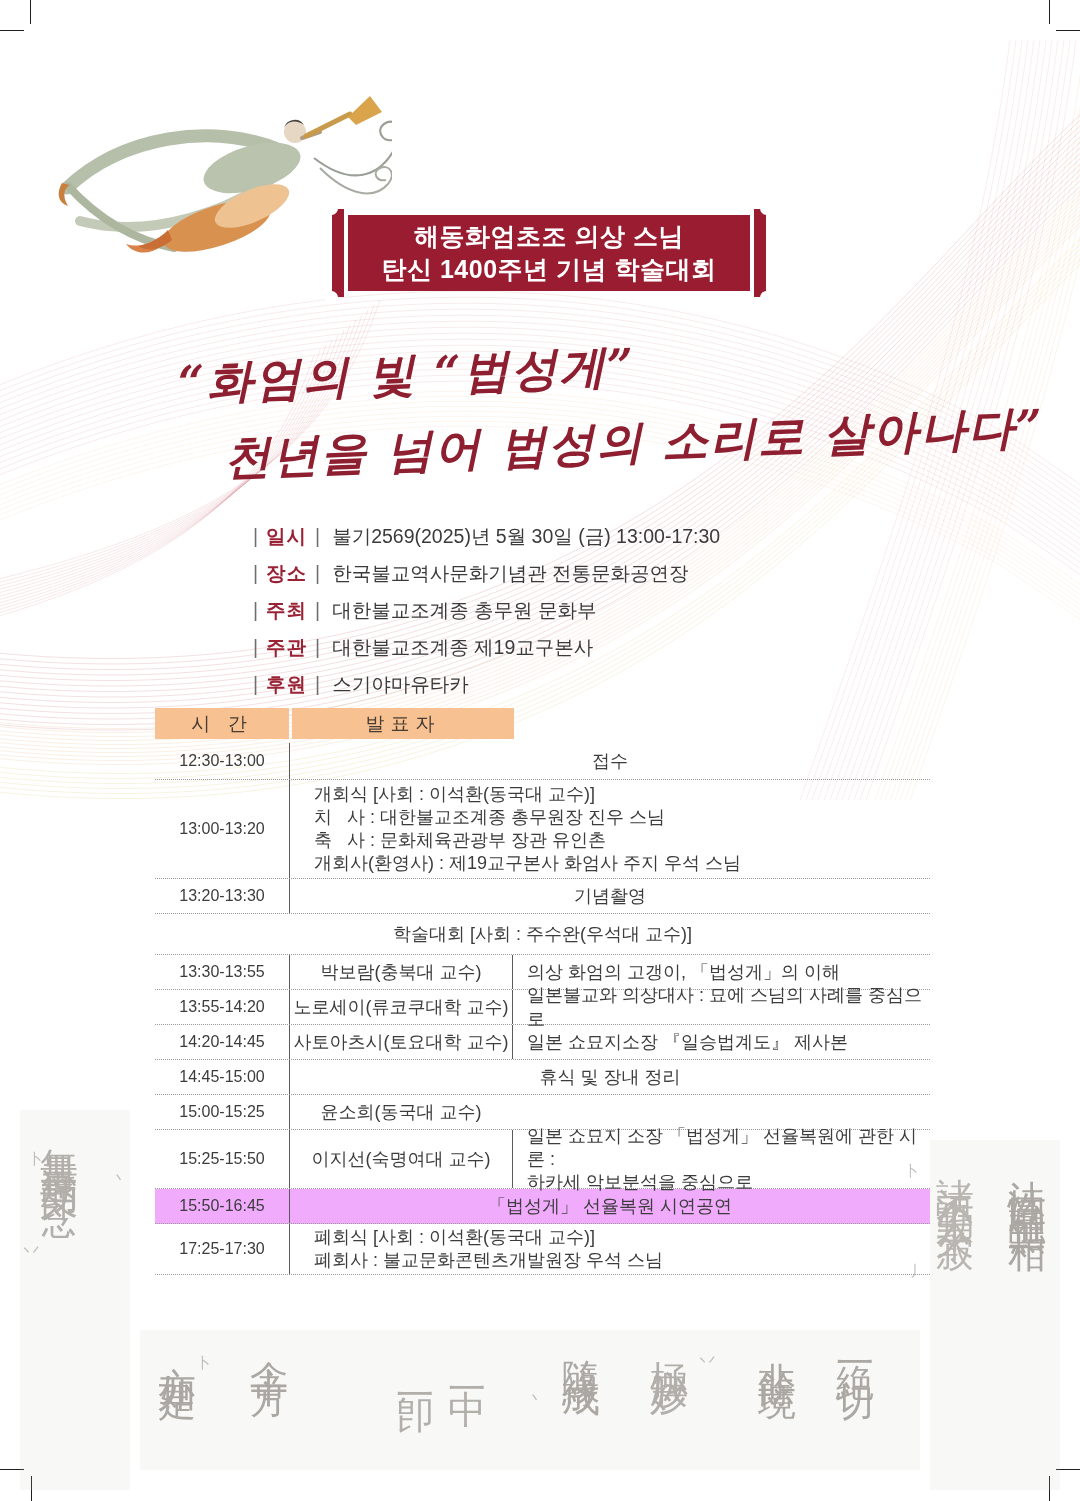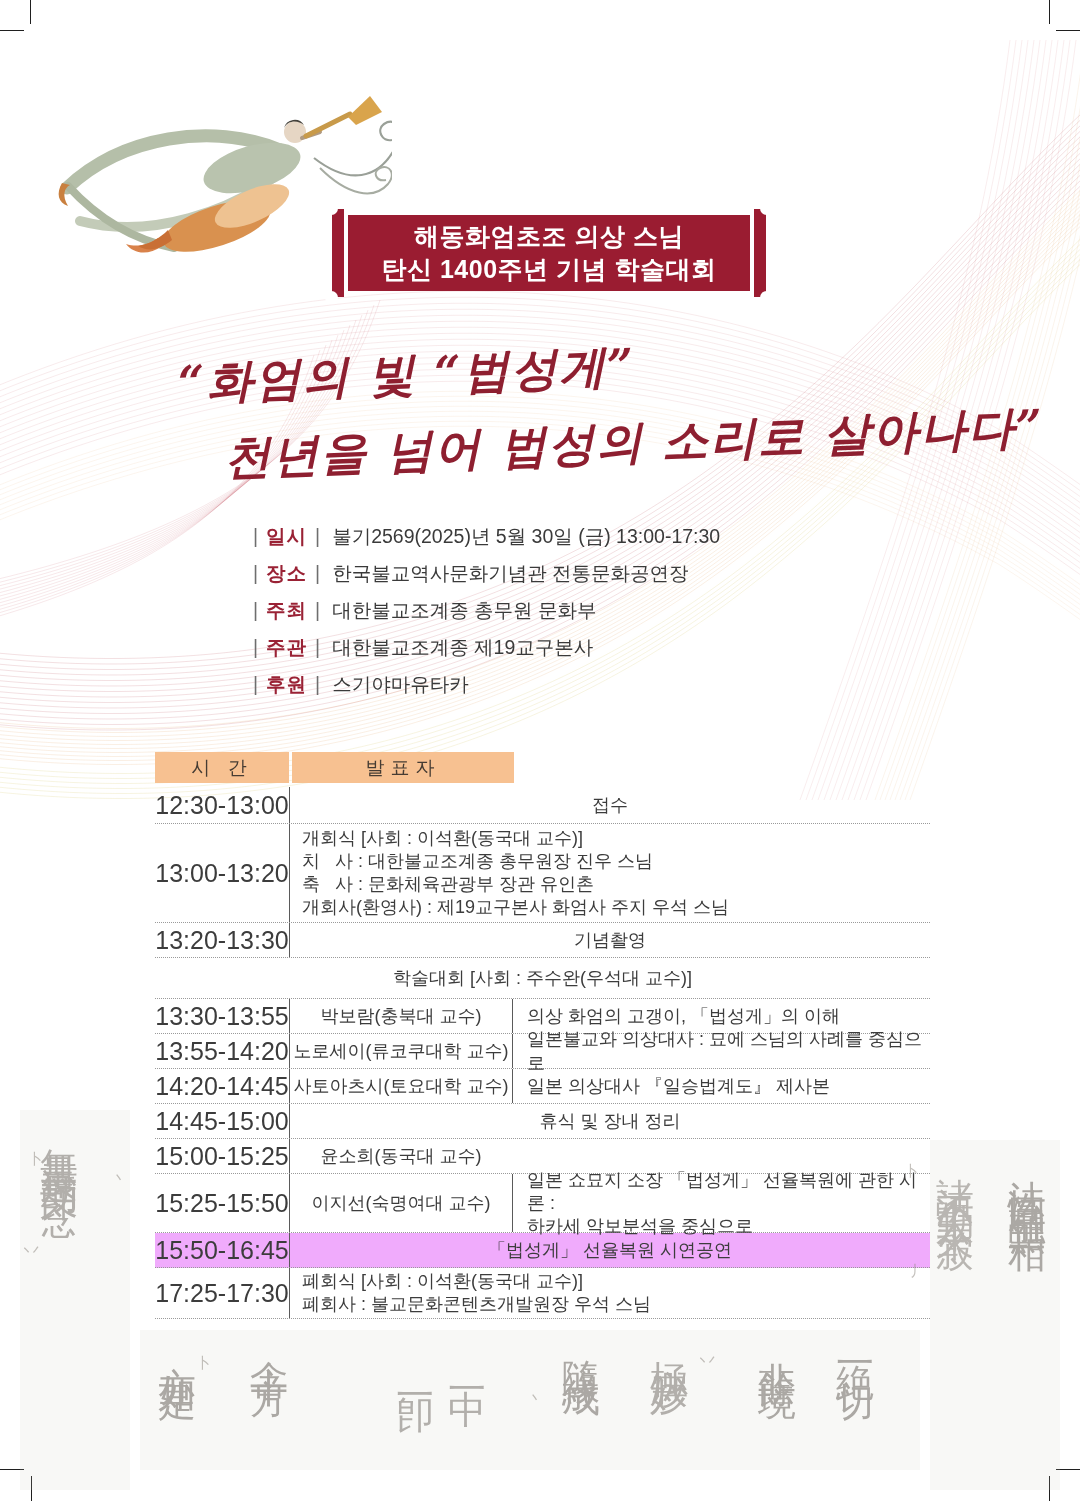--- a/index.html
+++ b/index.html
@@ -21,33 +21,33 @@
   .callig{position:absolute;color:#8e1f30;font-weight:700;font-style:italic;
           font-family:"DejaVu Serif",serif;font-size:46px;letter-spacing:2px;
           transform:rotate(-2.2deg);white-space:nowrap;}
   
   .details{position:absolute;left:253px;top:524px;display:flex;flex-direction:column;gap:13px;}
   .dline{display:flex;align-items:center;font-size:19.5px;line-height:24px;}
   .dbar{color:#6e6e6e;font-weight:400;}
   .dlabel{color:#9a2235;font-weight:700;margin:0 8px;letter-spacing:1px;}
   .dvalue{color:#3a3a3a;margin-left:12px;}
   
-  .table{position:absolute;left:155px;top:752px;width:775px;font-size:18px;color:#3c3c3c;}
+  .table{position:absolute;left:155px;top:708px;width:775px;font-size:18px;color:#3c3c3c;}
   .thead{display:flex;gap:3px;height:31px;margin-bottom:4px;}
   .th{background:#f7c191;display:flex;align-items:center;justify-content:center;
       font-size:19px;letter-spacing:6px;color:#463c33;}
   .th.w-time{width:134px;}
   .th.w-pres{width:222px;}
   .th.w-topic{flex:1;}
   .trow{display:flex;border-bottom:1px dotted #9a9a9a;align-items:stretch;}
   .c-time{width:134px;display:flex;align-items:center;justify-content:center;
-          font-size:25px;white-space:nowrap;}
+          font-size:16px;white-space:nowrap;}
   .sep{border-left:1.5px solid #5a5a5a;}
   .c-rest{flex:1;display:flex;align-items:center;justify-content:center;text-align:center;}
-  .c-rest.left{justify-content:flex-start;text-align:left;padding-left:12px;}
+  .c-rest.left{justify-content:flex-start;text-align:left;padding-left:24px;}
   .c-pres{width:222px;display:flex;align-items:center;justify-content:center;font-size:18px;}
   .c-topic{flex:1;display:flex;flex-direction:column;justify-content:center;
            align-items:flex-start;padding-left:14px;}
   .c-full{width:100%;display:flex;align-items:center;justify-content:center;}
   .vlines{display:flex;flex-direction:column;justify-content:center;}
   .vlines div{line-height:23px;white-space:pre-wrap;}
   .hl{background:#f0abfc;}
   
   .paper{position:absolute;background:rgba(208,202,192,0.14);}
   .hv{position:absolute;writing-mode:vertical-rl;text-orientation:upright;
@@ -288,21 +288,21 @@
 
     <div class="trow" style="height:34px">
       <div class="c-time">13:55-14:20</div>
       <div class="c-pres sep">노로세이(류코쿠대학 교수)</div>
       <div class="c-topic sep">일본불교와 의상대사 : 묘에 스님의 사례를 중심으로</div>
     </div>
 
     <div class="trow" style="height:34px">
       <div class="c-time">14:20-14:45</div>
       <div class="c-pres sep">사토아츠시(토요대학 교수)</div>
-      <div class="c-topic sep">일본 의상대사 『일승법계도』 제사본</div>
+      <div class="c-topic sep">일본 쇼묘지소장 『일승법계도』 제사본</div>
     </div>
 
     <div class="trow" style="height:34px">
       <div class="c-time">14:45-15:00</div>
       <div class="c-rest sep">휴식 및 장내 정리</div>
     </div>
 
     <div class="trow" style="height:34px">
       <div class="c-time">15:00-15:25</div>
       <div class="c-pres sep">윤소희(동국대 교수)</div>

